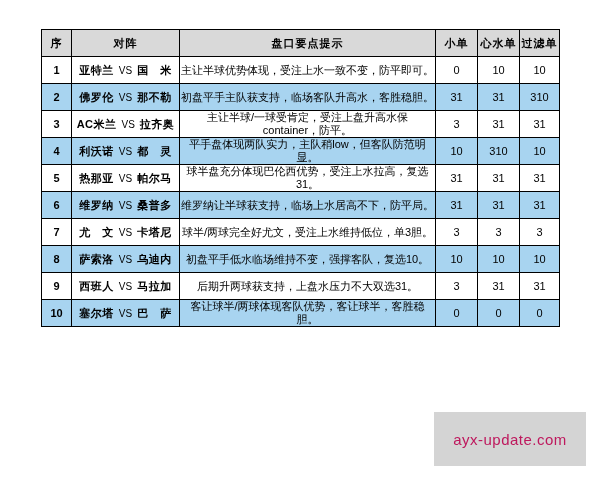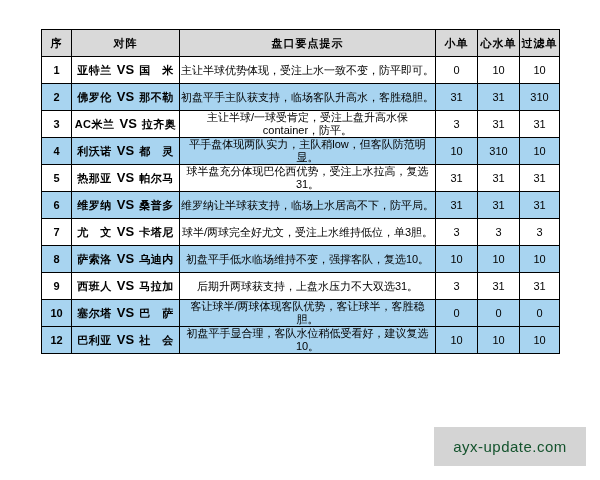--- a/index.html
+++ b/index.html
@@ -54,41 +54,41 @@
   tbody tr.even td { background: #a8d4f0; }
 
   td.seq { font-weight: bold; font-size: 11px; }
   td.match {
     font-weight: bold;
     font-size: 11.5px;
     letter-spacing: 0.5px;
     white-space: nowrap;
   }
   td.match .vs {
-    font-weight: bold;
-    font-size: 13px;
+    font-weight: normal;
+    font-size: 10px;
     padding: 0 5px;
     letter-spacing: 0;
   }
   td.note {
     font-size: 10.5px;
     text-align: center;
     padding: 0 3px;
     letter-spacing: 0;
   }
   td.num { font-size: 11px; font-weight: normal; }
 
   .watermark {
     position: absolute;
     right: 14px;
     bottom: 14px;
     width: 152px;
-    height: 39px;
+    height: 54px;
     background: #d4d4d4;
-    color: #14532d;
+    color: #be185d;
     font-size: 15px;
     letter-spacing: 0.5px;
     display: flex;
     align-items: center;
     justify-content: center;
     font-family: "Liberation Sans", "DejaVu Sans", sans-serif;
   }
 </style>
 </head>
 <body>
@@ -188,28 +188,20 @@
           <td class="num">31</td>
         </tr>
         <tr class="even">
           <td class="seq">10</td>
           <td class="match"><span>塞尔塔</span><span class="vs">VS</span><span>巴　萨</span></td>
           <td class="note">客让球半/两球体现客队优势，客让球半，客胜稳胆。</td>
           <td class="num">0</td>
           <td class="num">0</td>
           <td class="num">0</td>
         </tr>
-        <tr class="even">
-          <td class="seq">12</td>
-          <td class="match"><span>巴利亚</span><span class="vs">VS</span><span>社　会</span></td>
-          <td class="note">初盘平手显合理，客队水位稍低受看好，建议复选10。</td>
-          <td class="num">10</td>
-          <td class="num">10</td>
-          <td class="num">10</td>
-        </tr>
       </tbody>
   </table>
 
   <div class="watermark">
     <span>ayx-update.com</span>
   </div>
 
 </div>
 
 </body></html>

